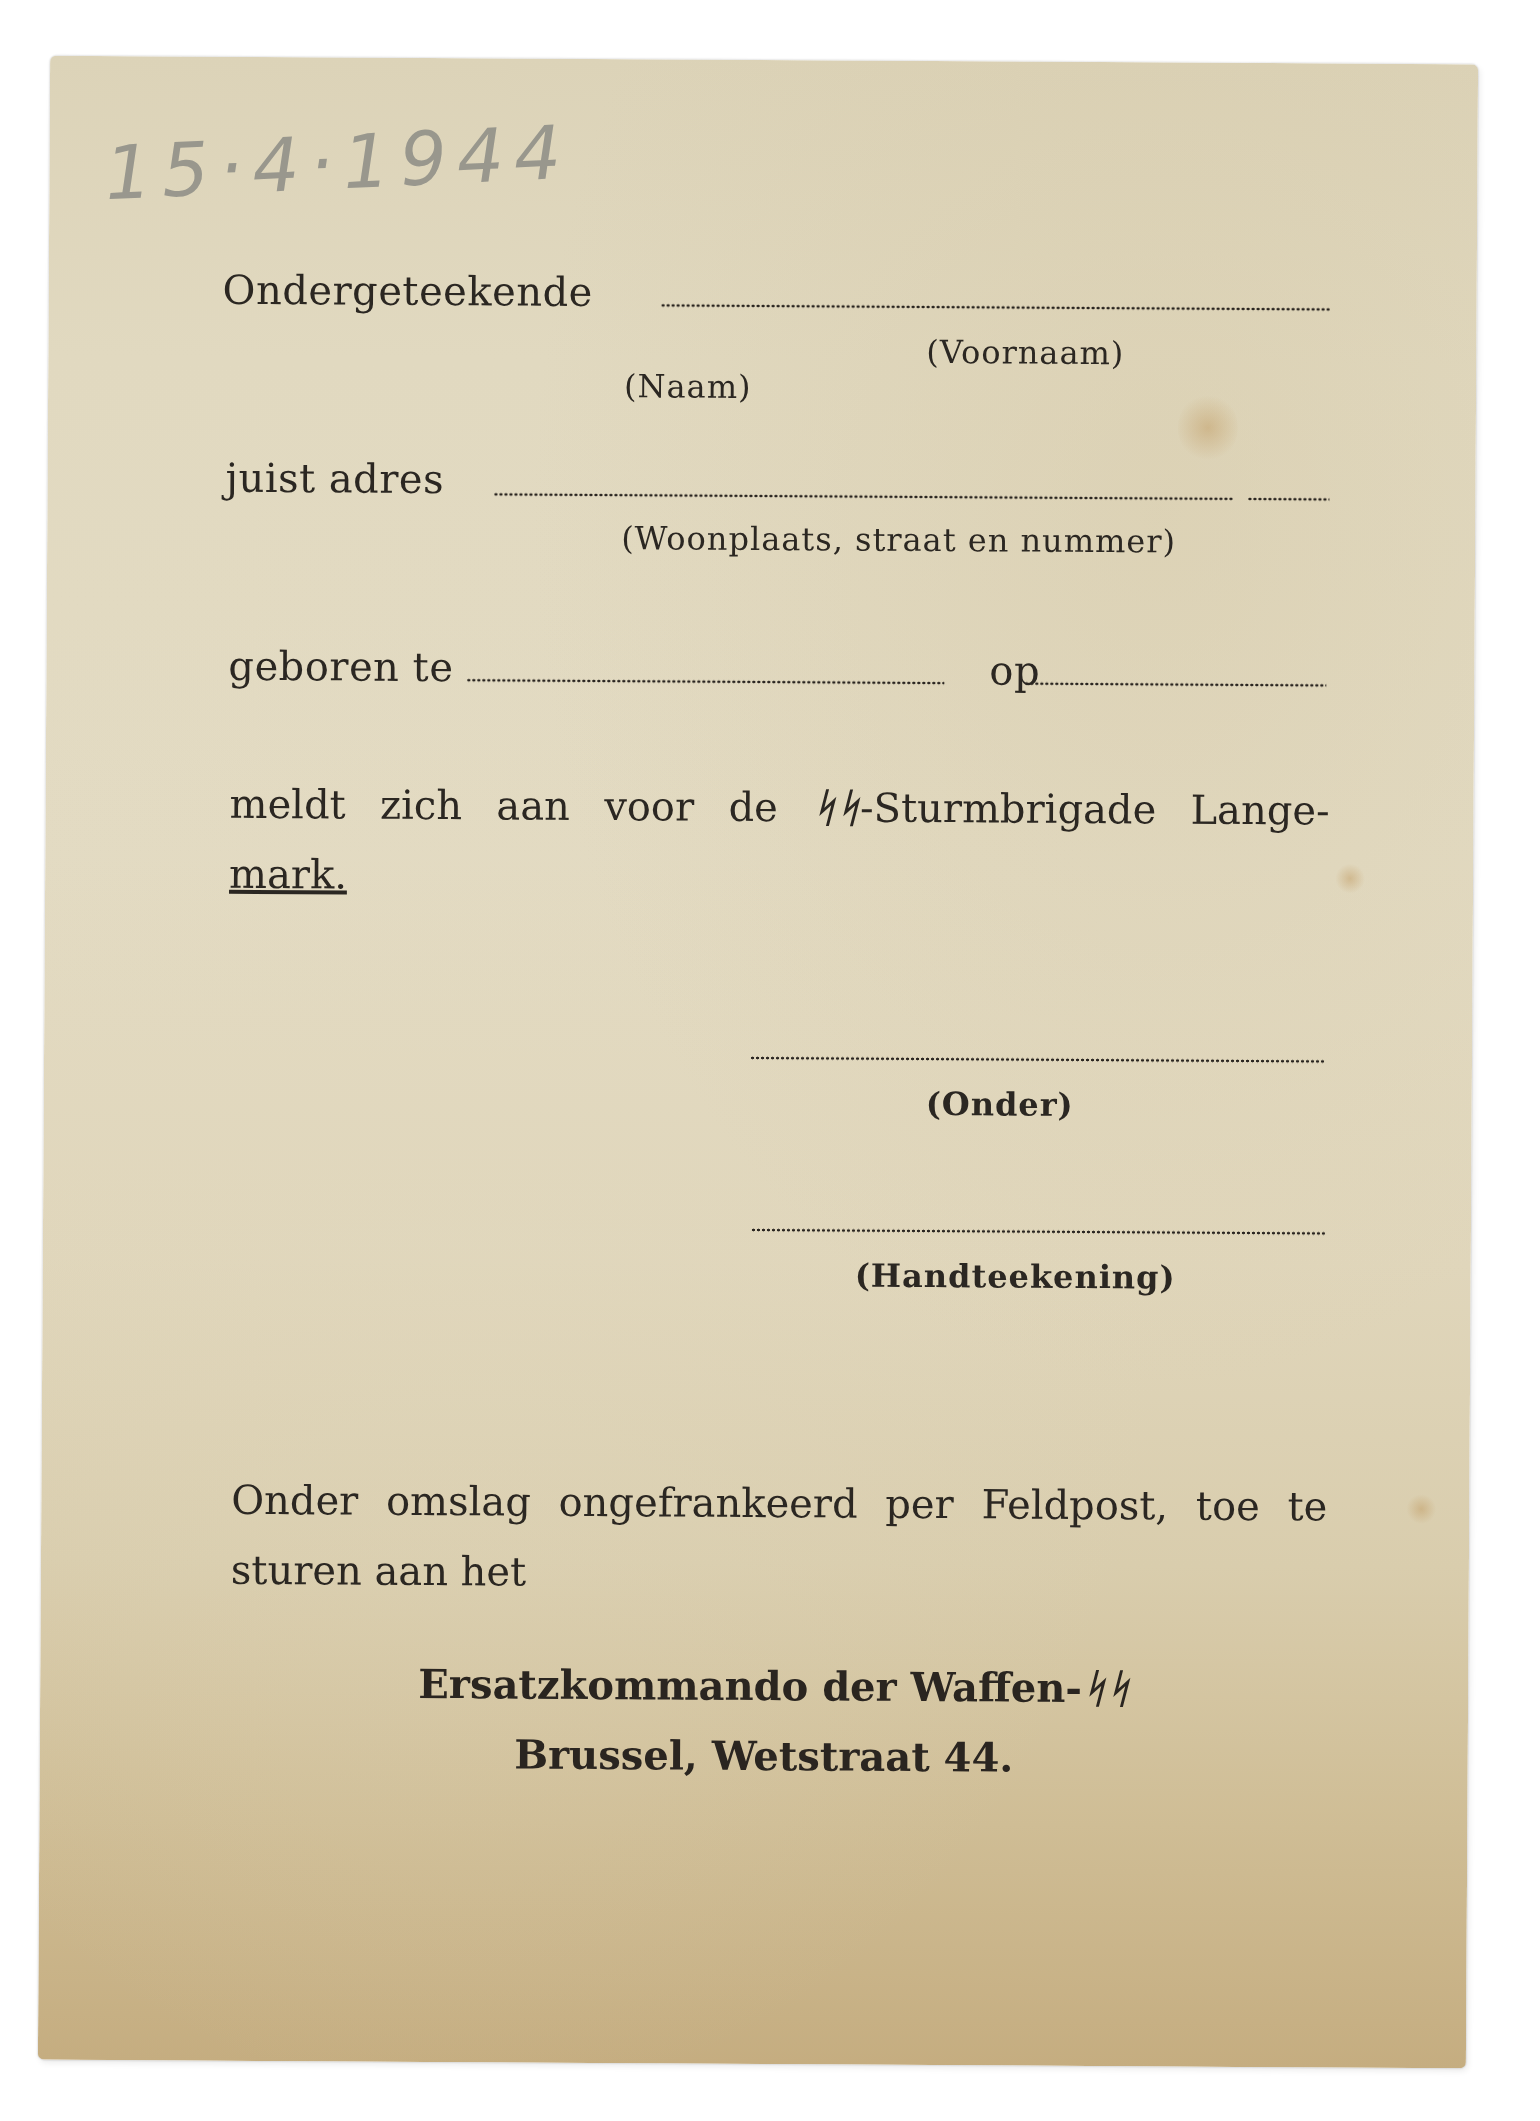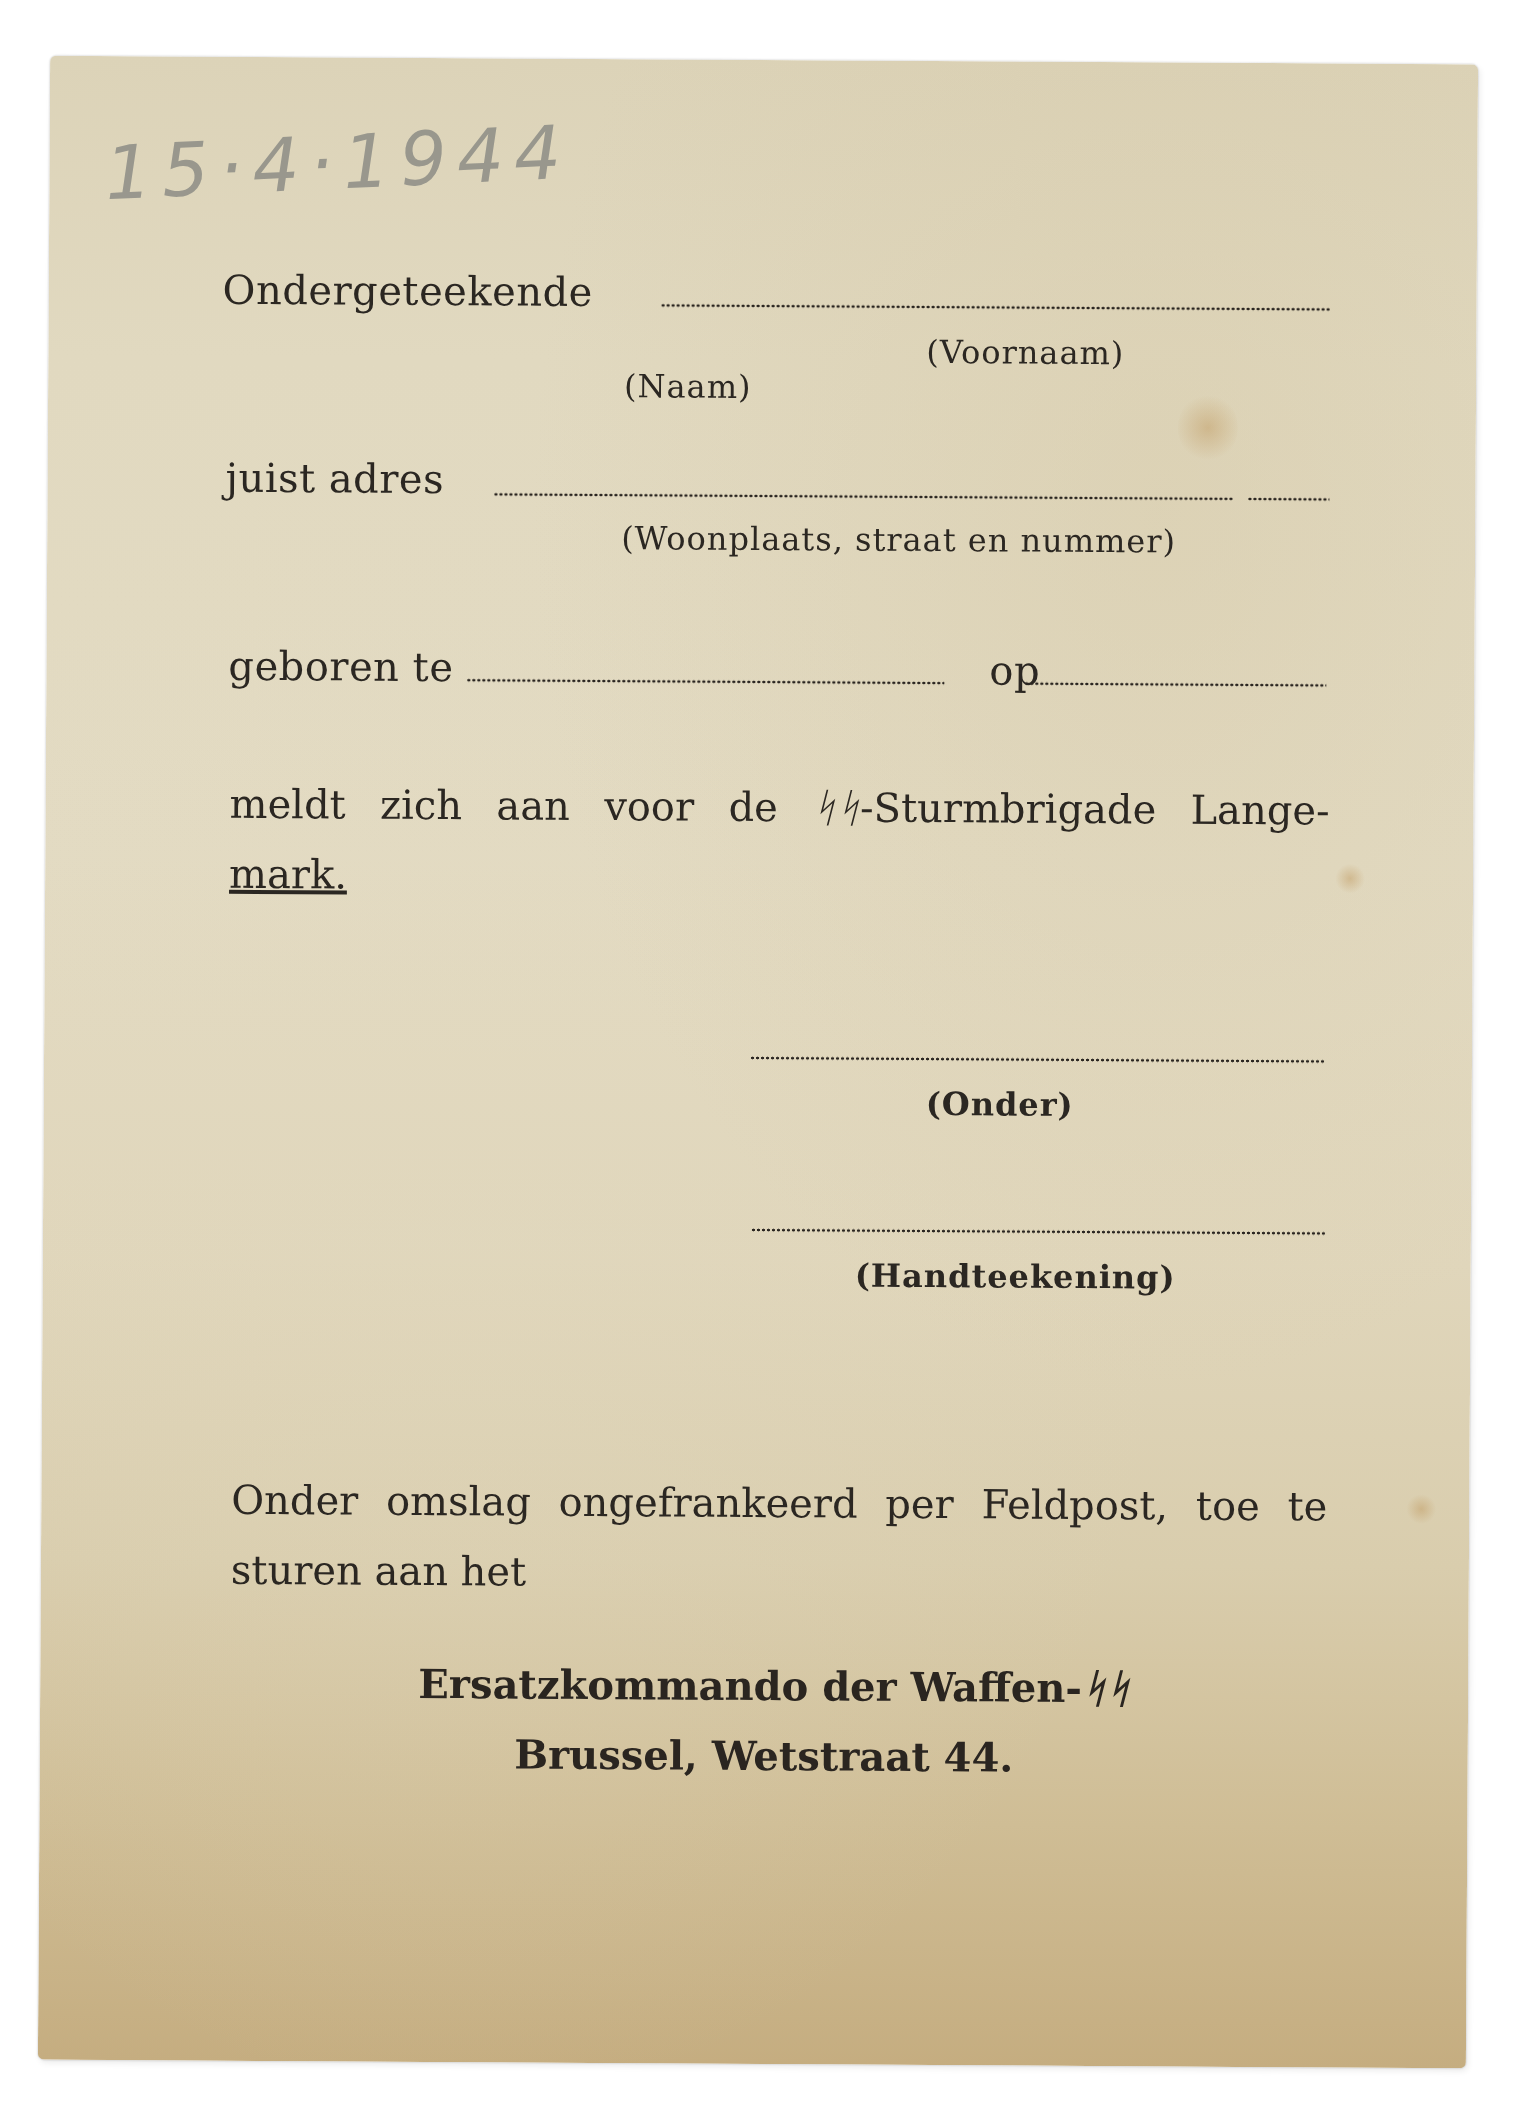--- a/index.html
+++ b/index.html
@@ -81,21 +81,21 @@
     }
     .bold-line {
       font-family: "DejaVu Serif", serif;
       font-weight: bold;
       font-size: 40px;
       color: #2a2520;
       text-align: center;
       width: 100%;
       left: 0;
     }
-    .rune { font-family: "DejaVu Sans", sans-serif; font-style: italic; }
+    .rune { font-family: "DejaVu Sans", sans-serif; font-style: italic; font-weight: bold; }
 
     .stain {
       position: absolute;
       border-radius: 50%;
       background: radial-gradient(circle, rgba(190,150,90,0.45) 0%, rgba(190,150,90,0) 70%);
     }
     .ghost {
       position: absolute;
       font-family: "DejaVu Sans", sans-serif;
       font-weight: bold;

